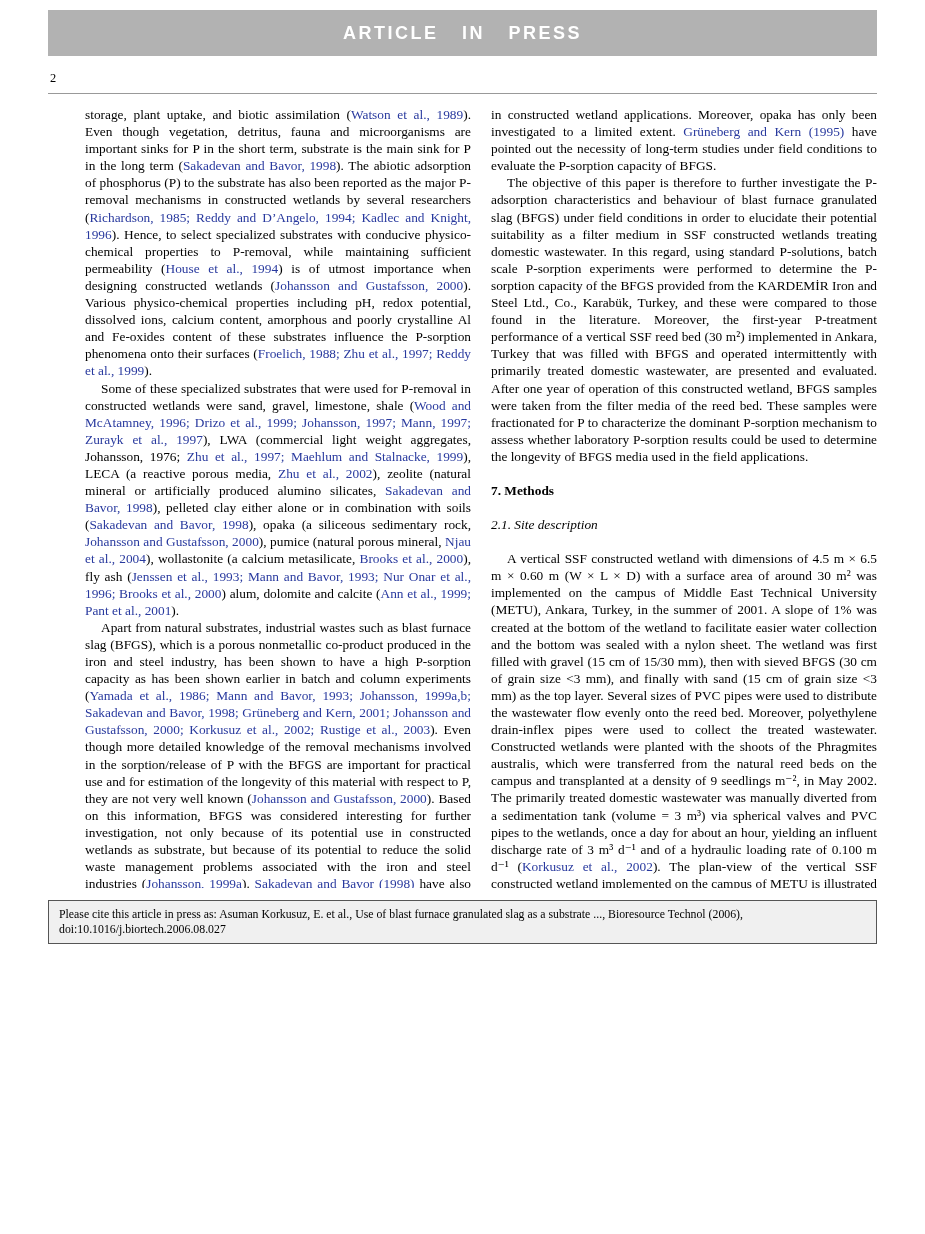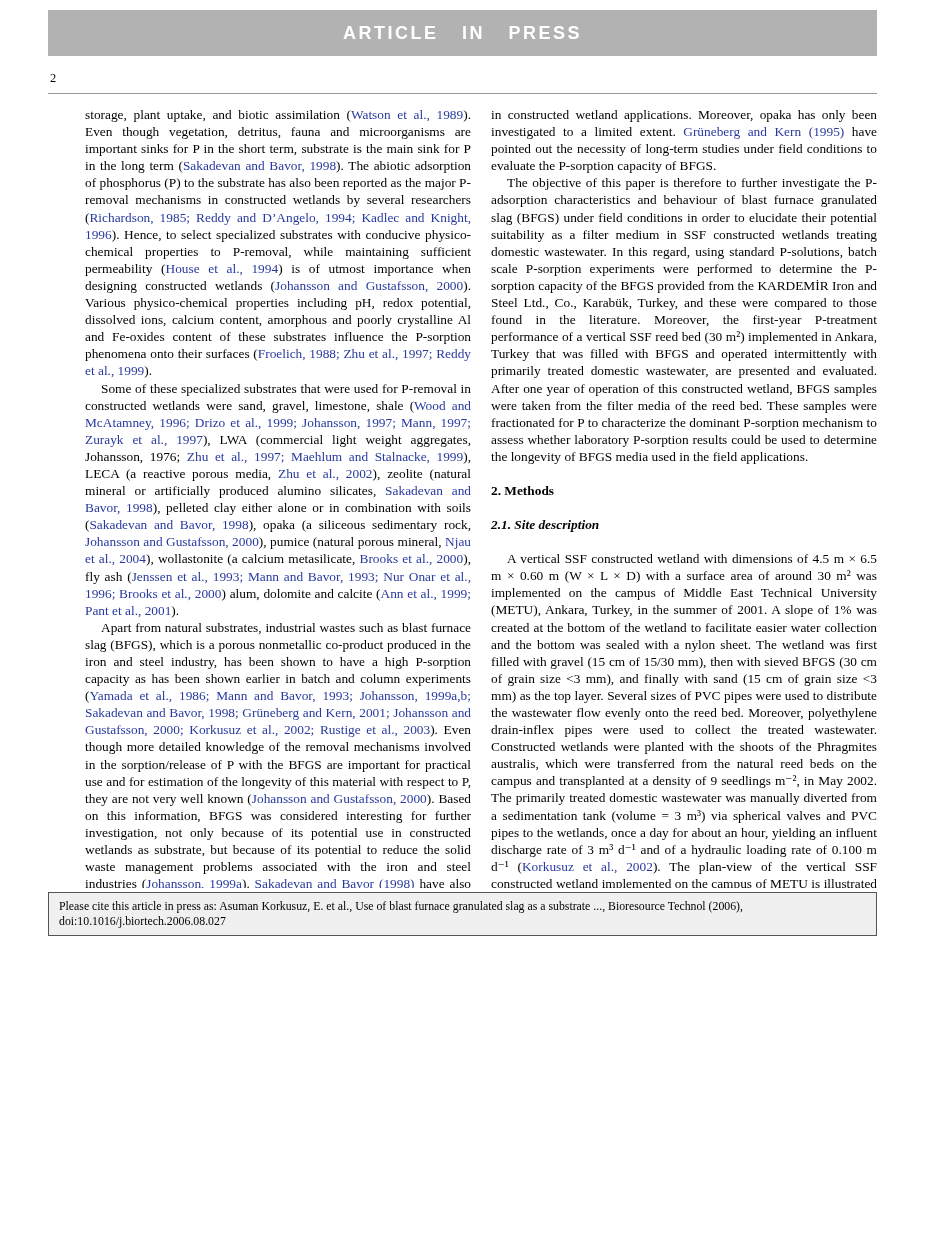--- a/index.html
+++ b/index.html
@@ -44,25 +44,25 @@
   .col { flex: 1 1 0; min-width: 0; }
   p.para { margin: 0; }
   p.indent { text-indent: 16px; }
   span.cite { color: var(--link, #28399e); cursor: pointer; }
   span.it { }
   h2.sec-heading {
     font-size: 13.35px; font-weight: bold; text-align: left;
     margin: 17px 0 17px 0;
   }
   h3.sub-heading {
-    font-size: 13.35px; font-weight: bold; font-style: italic; text-align: left;
+    font-size: 13.35px; font-weight: normal; font-style: italic; text-align: left;
     margin: 0 0 17px 0;
   }
   .cite-box {
-    position: absolute; left: 48px; right: 48px; bottom: 14px;
+    position: absolute; left: 48px; right: 48px; bottom: 6px;
     border: 1px solid var(--footer-border, #555555);
     background: var(--footer-bg, #f0f0f0);
     padding: 6px 10px;
     font-size: 11.8px; line-height: 15px; text-align: left;
   }
 </style>
 </head>
 <body>
 
 <div class="page" style="--banner-bg: #b2b2b2; --banner-fg: #ffffff; --link: #28399e; --footer-bg: #f0f0f0; --footer-border: #555555;">
@@ -79,21 +79,21 @@
 
   <div class="columns">
     <div class="col" id="col-left">
         <p class="para"><span>storage, plant uptake, and biotic assimilation (</span><span class="cite">Watson et al., 1989</span><span>). Even though vegetation, detritus, fauna and microorganisms are important sinks for P in the short term, substrate is the main sink for P in the long term (</span><span class="cite">Sakadevan and Bavor, 1998</span><span>). The abiotic adsorption of phosphorus (P) to the substrate has also been reported as the major P-removal mechanisms in constructed wetlands by several researchers (</span><span class="cite">Richardson, 1985; Reddy and D’Angelo, 1994; Kadlec and Knight, 1996</span><span>). Hence, to select specialized substrates with conducive physico-chemical properties to P-removal, while maintaining sufficient permeability (</span><span class="cite">House et al., 1994</span><span>) is of utmost importance when designing constructed wetlands (</span><span class="cite">Johansson and Gustafsson, 2000</span><span>). Various physico-chemical properties including pH, redox potential, dissolved ions, calcium content, amorphous and poorly crystalline Al and Fe-oxides content of these substrates influence the P-sorption phenomena onto their surfaces (</span><span class="cite">Froelich, 1988; Zhu et al., 1997; Reddy et al., 1999</span><span>).</span></p>
         <p class="para indent"><span>Some of these specialized substrates that were used for P-removal in constructed wetlands were </span><span class="it">sand, gravel, limestone, shale</span><span> (</span><span class="cite">Wood and McAtamney, 1996; Drizo et al., 1999; Johansson, 1997; Mann, 1997; Zurayk et al., 1997</span><span>), </span><span class="it">LWA</span><span> (commercial light weight aggregates, Johansson, 1976; </span><span class="cite">Zhu et al., 1997; Maehlum and Stalnacke, 1999</span><span>), </span><span class="it">LECA</span><span> (a reactive porous media, </span><span class="cite">Zhu et al., 2002</span><span>), </span><span class="it">zeolite</span><span> (natural mineral or artificially produced alumino silicates, </span><span class="cite">Sakadevan and Bavor, 1998</span><span>), </span><span class="it">pelleted clay</span><span> either alone or in combination with soils (</span><span class="cite">Sakadevan and Bavor, 1998</span><span>), </span><span class="it">opaka</span><span> (a siliceous sedimentary rock, </span><span class="cite">Johansson and Gustafsson, 2000</span><span>), </span><span class="it">pumice</span><span> (natural porous mineral, </span><span class="cite">Njau et al., 2004</span><span>), </span><span class="it">wollastonite</span><span> (a calcium metasilicate, </span><span class="cite">Brooks et al., 2000</span><span>), </span><span class="it">fly ash</span><span> (</span><span class="cite">Jenssen et al., 1993; Mann and Bavor, 1993; Nur Onar et al., 1996; Brooks et al., 2000</span><span>) </span><span class="it">alum</span><span>, </span><span class="it">dolomite</span><span> and </span><span class="it">calcite</span><span> (</span><span class="cite">Ann et al., 1999; Pant et al., 2001</span><span>).</span></p>
         <p class="para indent"><span>Apart from natural substrates, industrial wastes such as </span><span class="it">blast furnace slag</span><span> (BFGS), which is a porous nonmetallic co-product produced in the iron and steel industry, has been shown to have a high P-sorption capacity as has been shown earlier in batch and column experiments (</span><span class="cite">Yamada et al., 1986; Mann and Bavor, 1993; Johansson, 1999a,b; Sakadevan and Bavor, 1998; Grüneberg and Kern, 2001; Johansson and Gustafsson, 2000; Korkusuz et al., 2002; Rustige et al., 2003</span><span>). Even though more detailed knowledge of the removal mechanisms involved in the sorption/release of P with the BFGS are important for practical use and for estimation of the longevity of this material with respect to P, they are not very well known (</span><span class="cite">Johansson and Gustafsson, 2000</span><span>). Based on this information, BFGS was considered interesting for further investigation, not only because of its potential use in constructed wetlands as substrate, but because of its potential to reduce the solid waste management problems associated with the iron and steel industries (</span><span class="cite">Johansson, 1999a</span><span>). </span><span class="cite">Sakadevan and Bavor (1998)</span><span> have also suggested further research to increase the knowledge concerning the use BFGS as a filter material</span></p>
       </div>
     <div class="col" id="col-right">
         <p class="para"><span>in constructed wetland applications. Moreover, opaka has only been investigated to a limited extent. </span><span class="cite">Grüneberg and Kern (1995)</span><span> have pointed out the necessity of long-term studies under field conditions to evaluate the P-sorption capacity of BFGS.</span></p>
         <p class="para indent"><span>The objective of this paper is therefore to further investigate the P-adsorption characteristics and behaviour of blast furnace granulated slag (BFGS) under field conditions in order to elucidate their potential suitability as a filter medium in SSF constructed wetlands treating domestic wastewater. In this regard, using standard P-solutions, batch scale P-sorption experiments were performed to determine the P-sorption capacity of the BFGS provided from the KARDEMİR Iron and Steel Ltd., Co., Karabük, Turkey, and these were compared to those found in the literature. Moreover, the first-year P-treatment performance of a vertical SSF reed bed (30 m²) implemented in Ankara, Turkey that was filled with BFGS and operated intermittently with primarily treated domestic wastewater, are presented and evaluated. After one year of operation of this constructed wetland, BFGS samples were taken from the filter media of the reed bed. These samples were fractionated for P to characterize the dominant P-sorption mechanism to assess whether laboratory P-sorption results could be used to determine the longevity of BFGS media used in the field applications.</span></p>
-        <h2 class="sec-heading">2. Methods</h2>
+        <h2 class="sec-heading">7. Methods</h2>
         <h3 class="sub-heading">2.1. Site description</h3>
         <p class="para indent"><span>A vertical SSF constructed wetland with dimensions of 4.5 m × 6.5 m × 0.60 m (</span><span class="it">W × L × D</span><span>) with a surface area of around 30 m² was implemented on the campus of Middle East Technical University (METU), Ankara, Turkey, in the summer of 2001. A slope of 1% was created at the bottom of the wetland to facilitate easier water collection and the bottom was sealed with a nylon sheet. The wetland was first filled with gravel (15 cm of 15/30 mm), then with sieved BFGS (30 cm of grain size &lt;3 mm), and finally with sand (15 cm of grain size &lt;3 mm) as the top layer. Several sizes of PVC pipes were used to distribute the wastewater flow evenly onto the reed bed. Moreover, polyethylene drain-inflex pipes were used to collect the treated wastewater. Constructed wetlands were planted with the shoots of the </span><span class="it">Phragmites australis</span><span>, which were transferred from the natural reed beds on the campus and transplanted at a density of 9 seedlings m⁻², in May 2002. The primarily treated domestic wastewater was manually diverted from a sedimentation tank (volume = 3 m³) via spherical valves and PVC pipes to the wetlands, once a day for about an hour, yielding an influent discharge rate of 3 m³ d⁻¹ and of a hydraulic loading rate of 0.100 m d⁻¹ (</span><span class="cite">Korkusuz et al., 2002</span><span>). The plan-view of the vertical SSF constructed wetland implemented on the campus of METU is illustrated in </span><span class="cite">Fig. 1</span><span>.</span></p>
       </div>
   </div>
 
   <div class="cite-box">
     <span>Please cite this article in press as: Asuman Korkusuz, E. et al., Use of blast furnace granulated slag as a substrate ..., Bioresource Technol (2006), doi:10.1016/j.biortech.2006.08.027</span>
   </div>
 
 </div>

